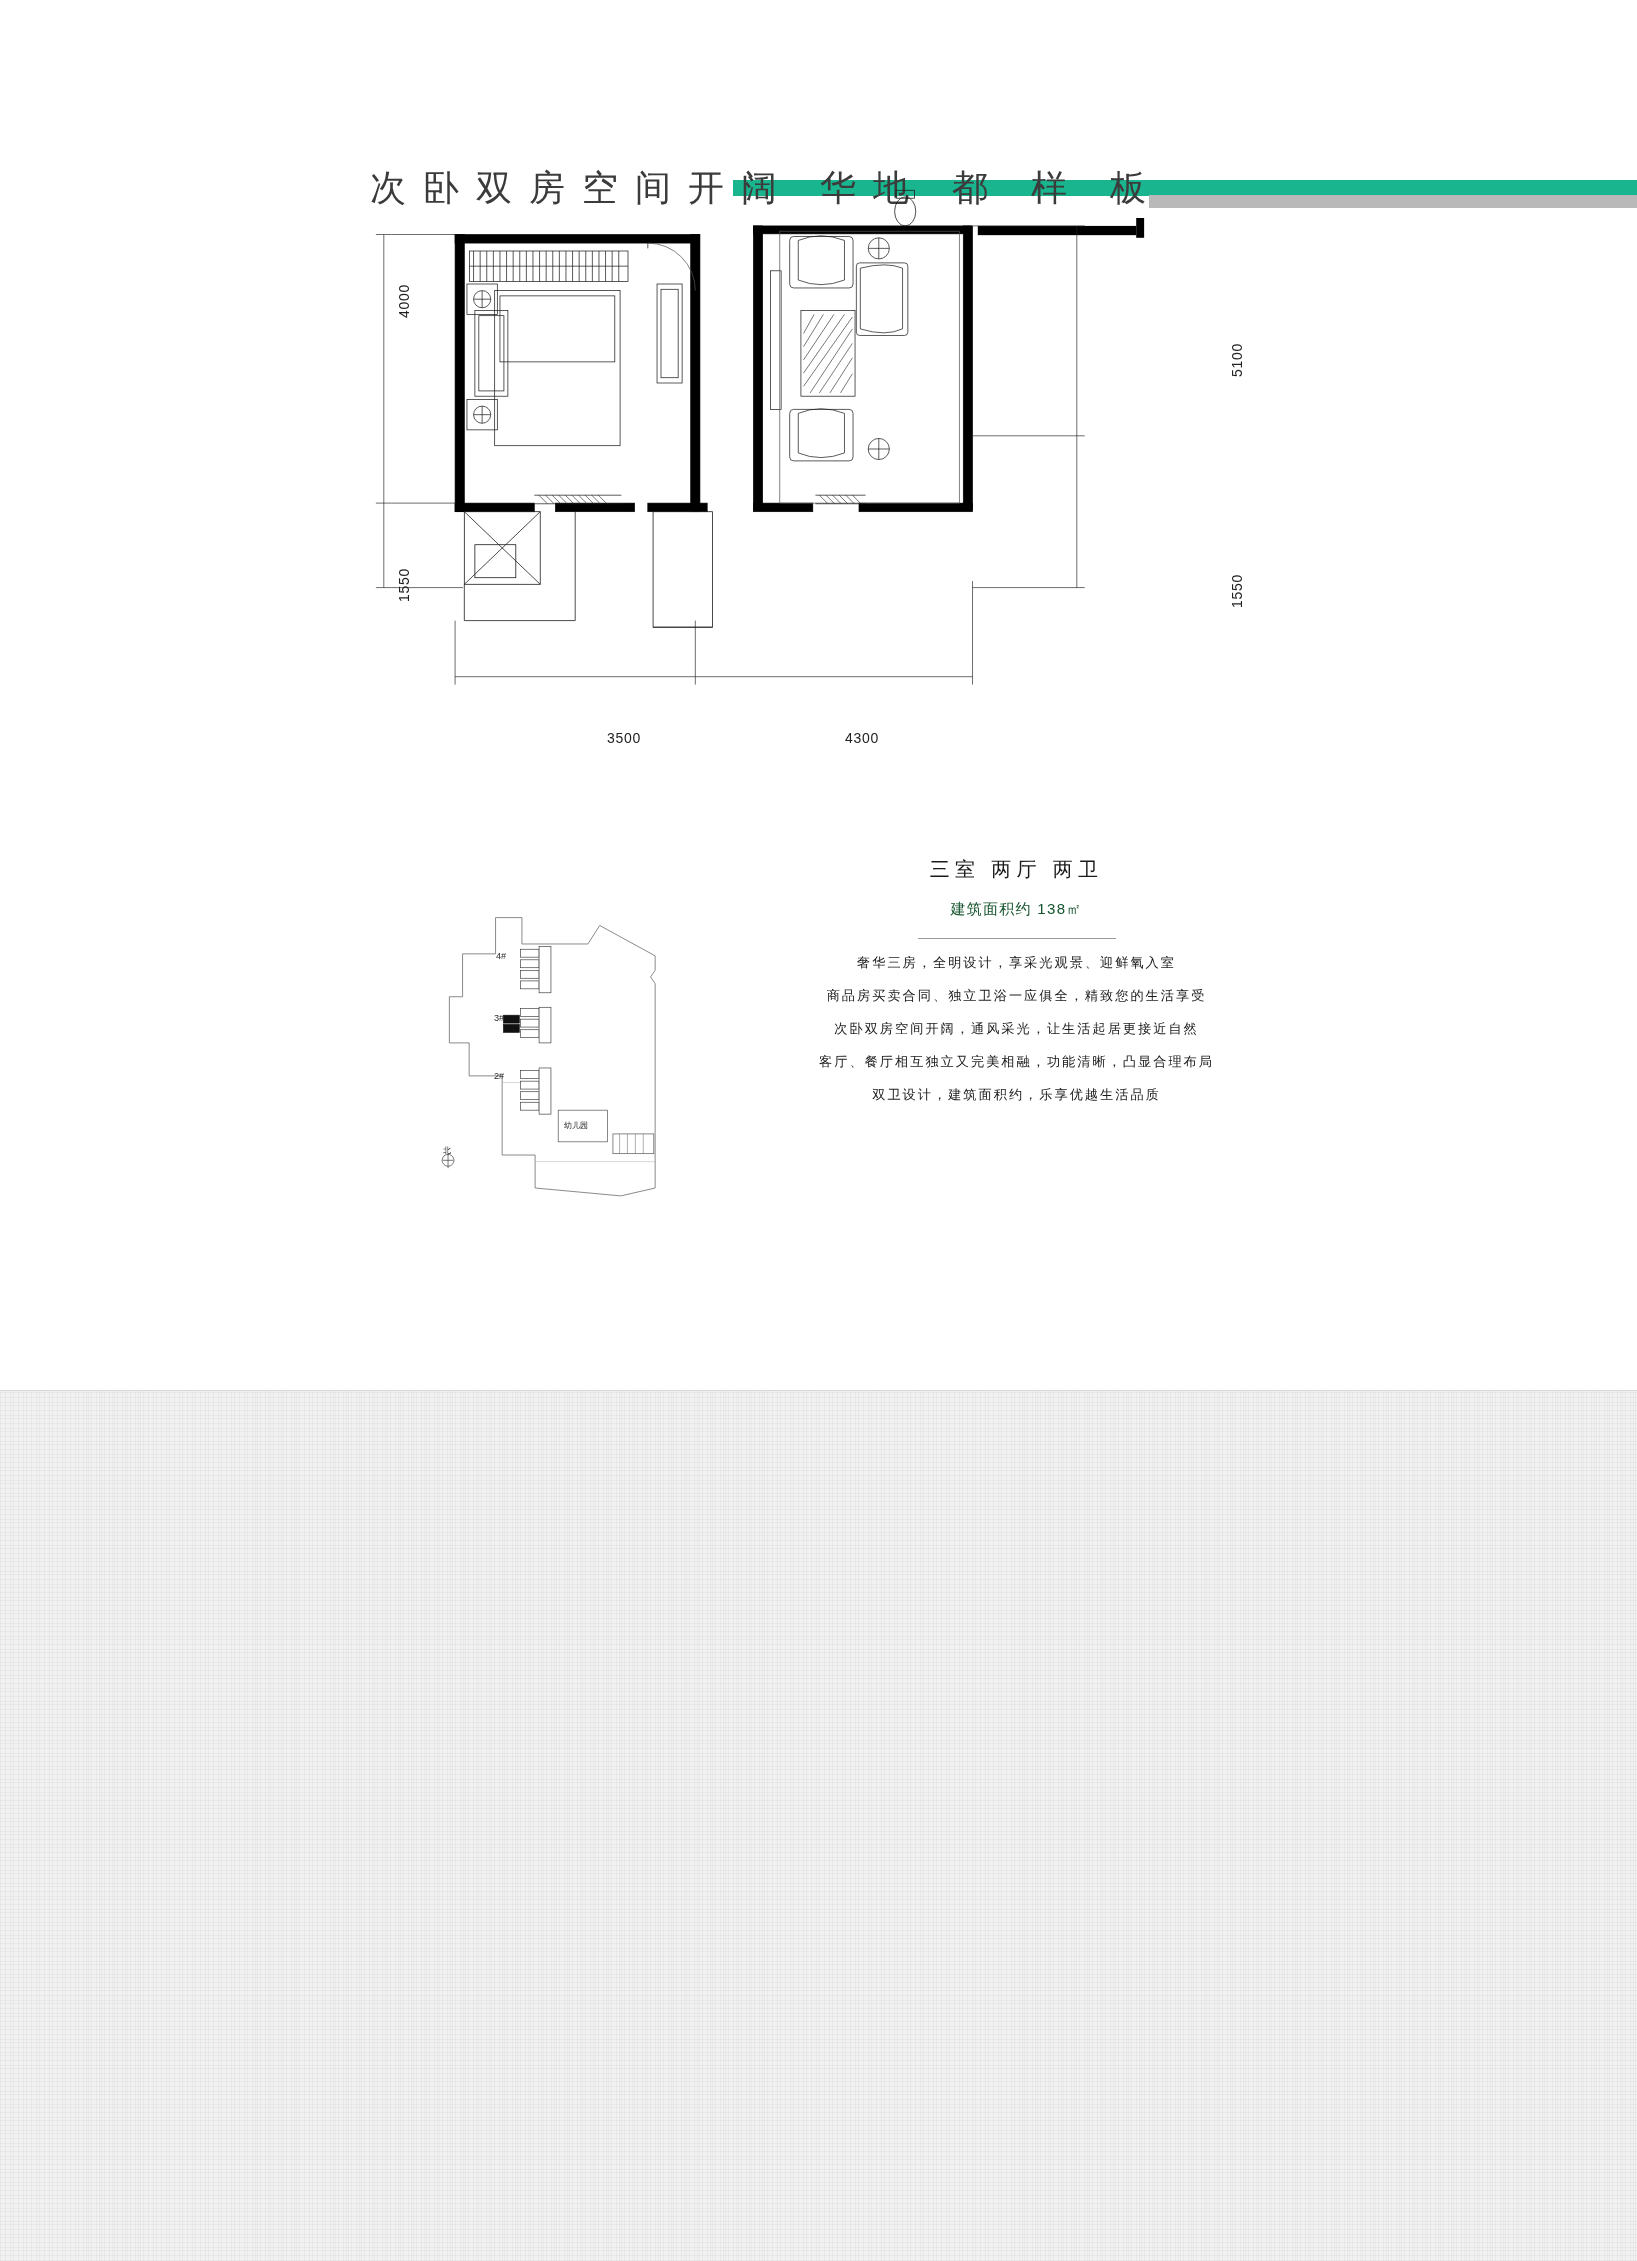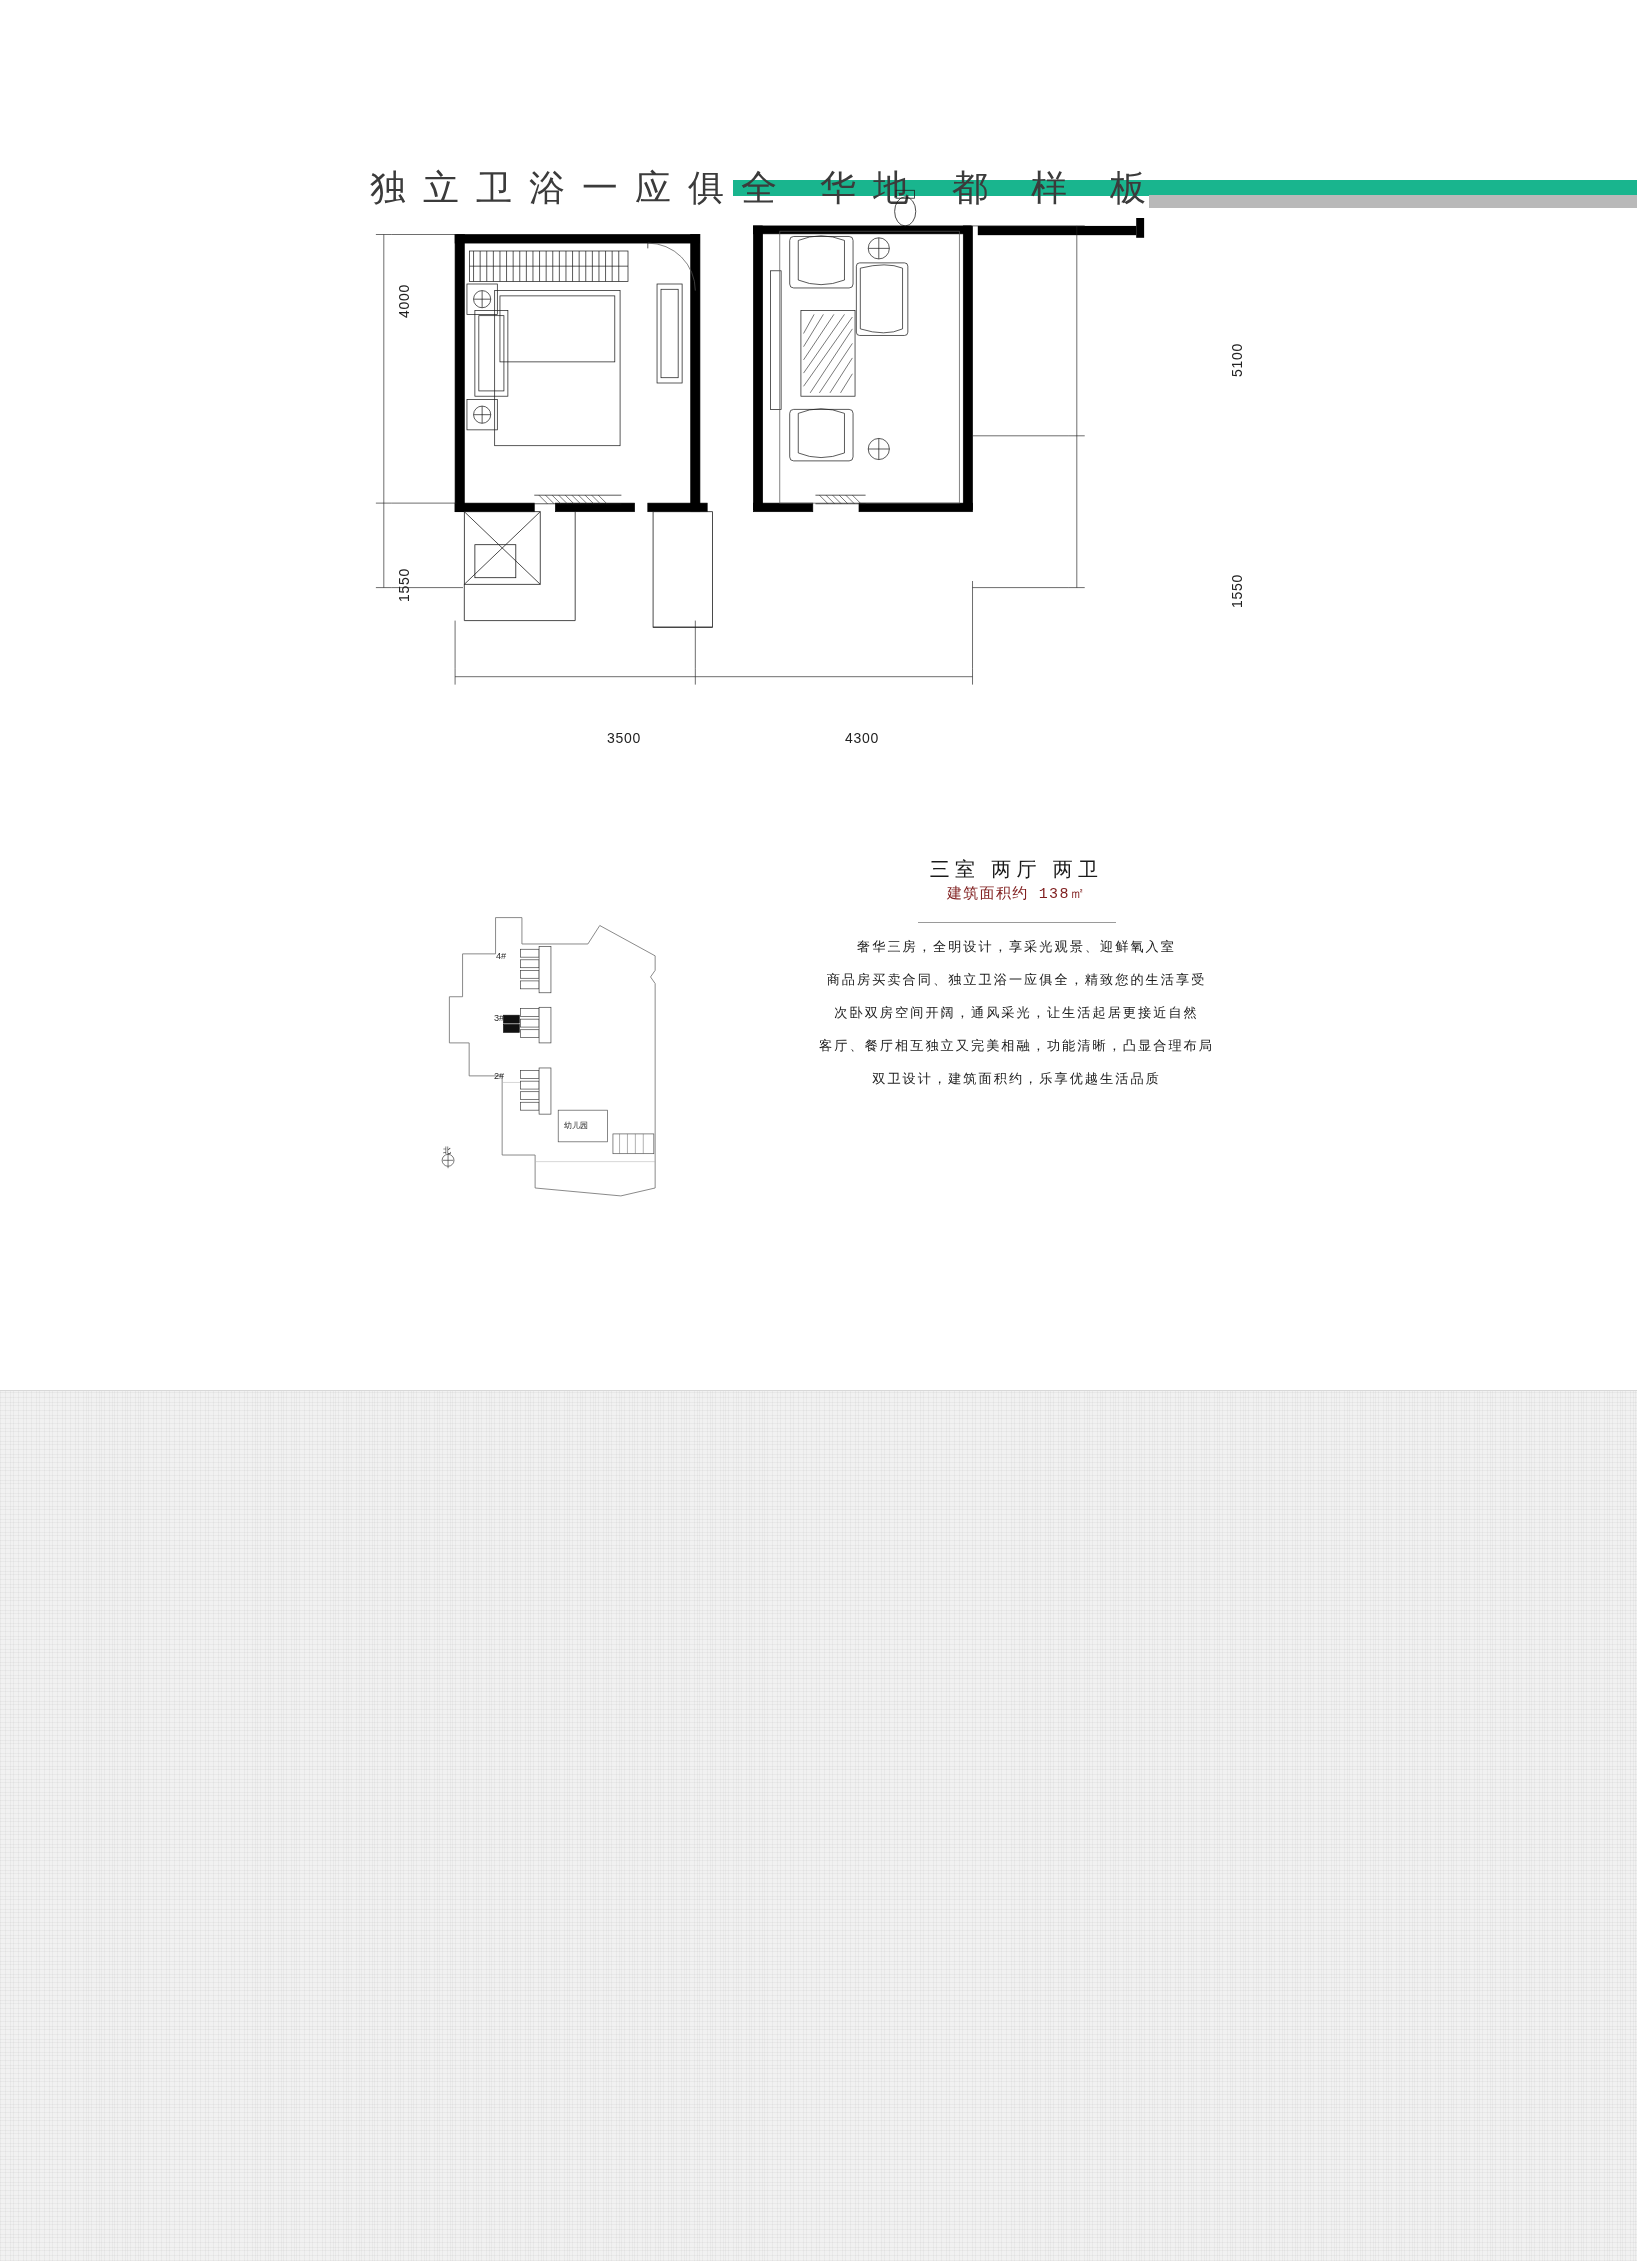--- a/index.html
+++ b/index.html
@@ -132,25 +132,25 @@
     line-height: 44px;
   }
   #plan-rooms {
     margin-top: 11px;
     font-family: "Liberation Sans", sans-serif;
     font-size: 20px;
     letter-spacing: 5.3px;
     color: #1a1a1a;
   }
   #plan-area {
-    margin-top: 1px;
-    font-family: Liberation Mono, monospace;
+    margin-top: 17px;
+    font-family: Liberation Sans, sans-serif;
     font-size: 15px;
     letter-spacing: 1.3px;
-    color: #7f1d1d;
+    color: #14532d;
   }
   #info-divider {
     margin: 18.5px auto 0 auto;
     width: 198px;
     height: 0.7px;
     background: #9a9a9a;
   }
   .feature-line {
     margin-top: 16px;
     font-family: "Liberation Sans", sans-serif;
@@ -192,21 +192,21 @@
 </style>
 </head>
 <body>
 
 <div id="page">
 
   <div id="sheet">
 
     <div id="banner"></div>
     <div id="banner-grey"></div>
-    <div id="header-text">独立卫浴一应俱全 华地  都 样 板</div>
+    <div id="header-text">次卧双房空间开阔 华地  都 样 板</div>
 
     <div id="plan-wrap">
       <svg width="938" height="594" viewBox="0 0 1420 900" xmlns="http://www.w3.org/2000/svg">
 
         <g stroke="#000" fill="#000">
 
           <rect x="148" y="75" width="14" height="420"></rect>
           <rect x="148" y="75" width="370" height="13"></rect>
           <rect x="505" y="75" width="14" height="420"></rect>
 

